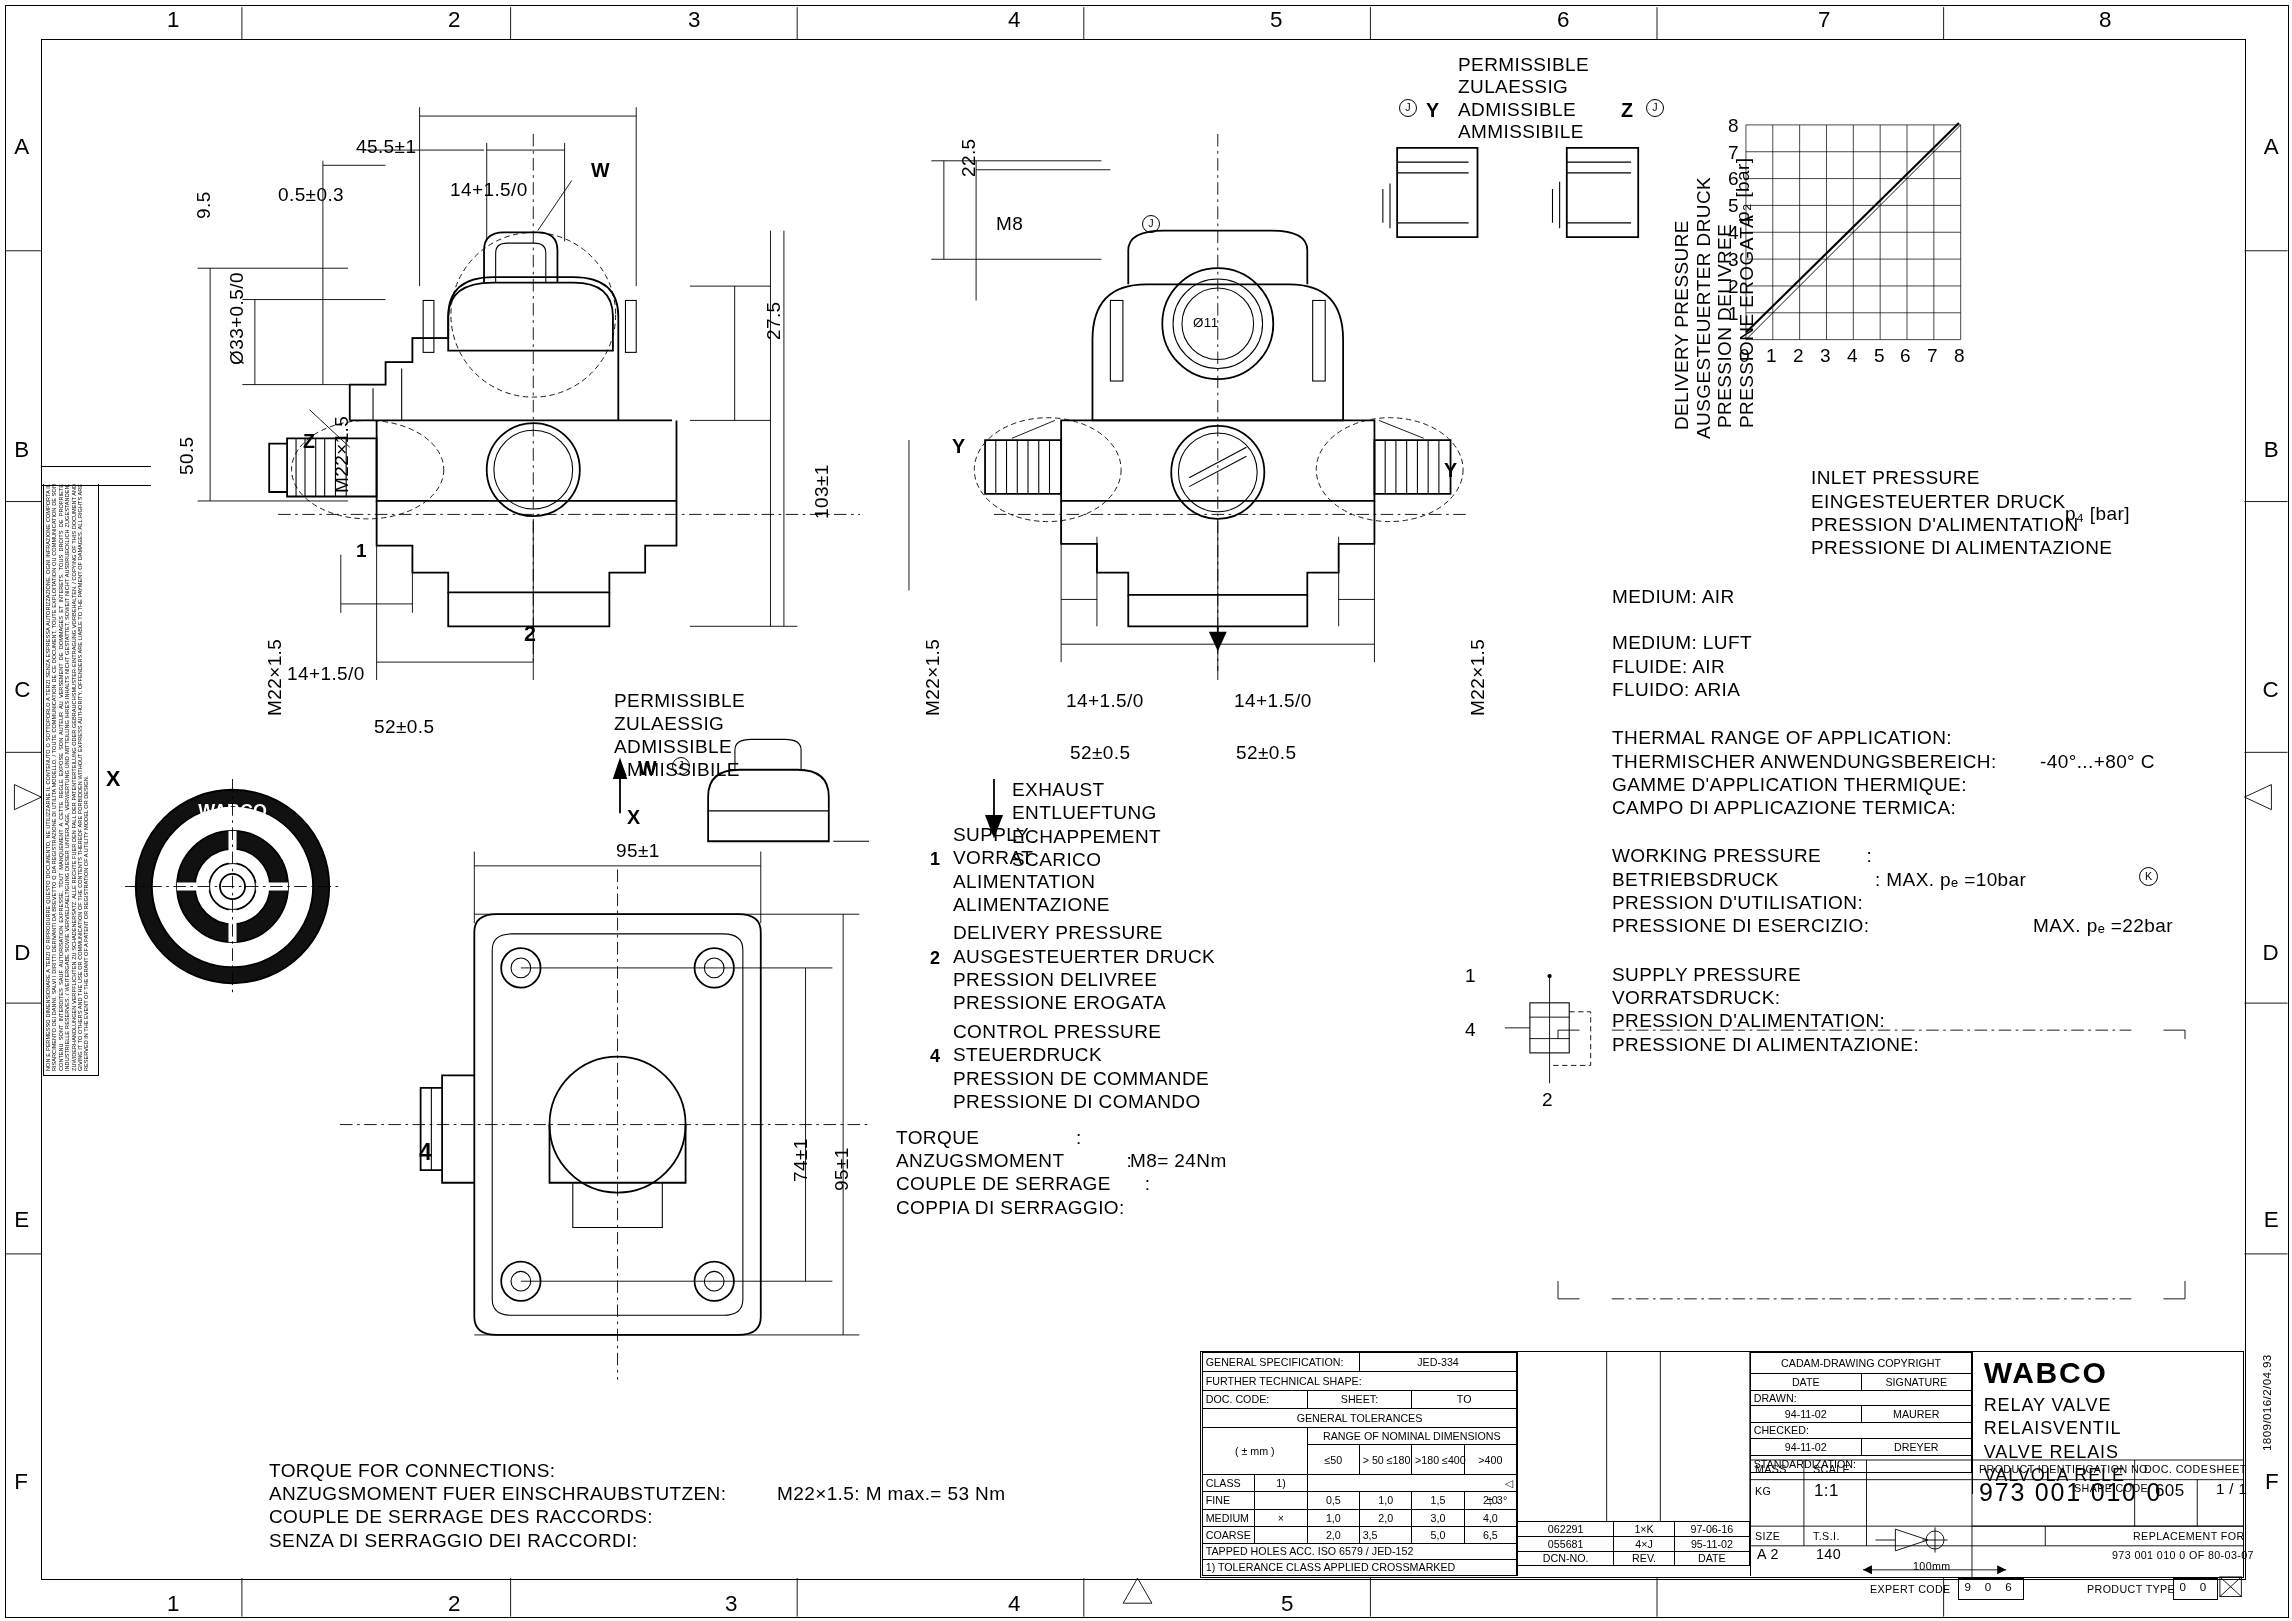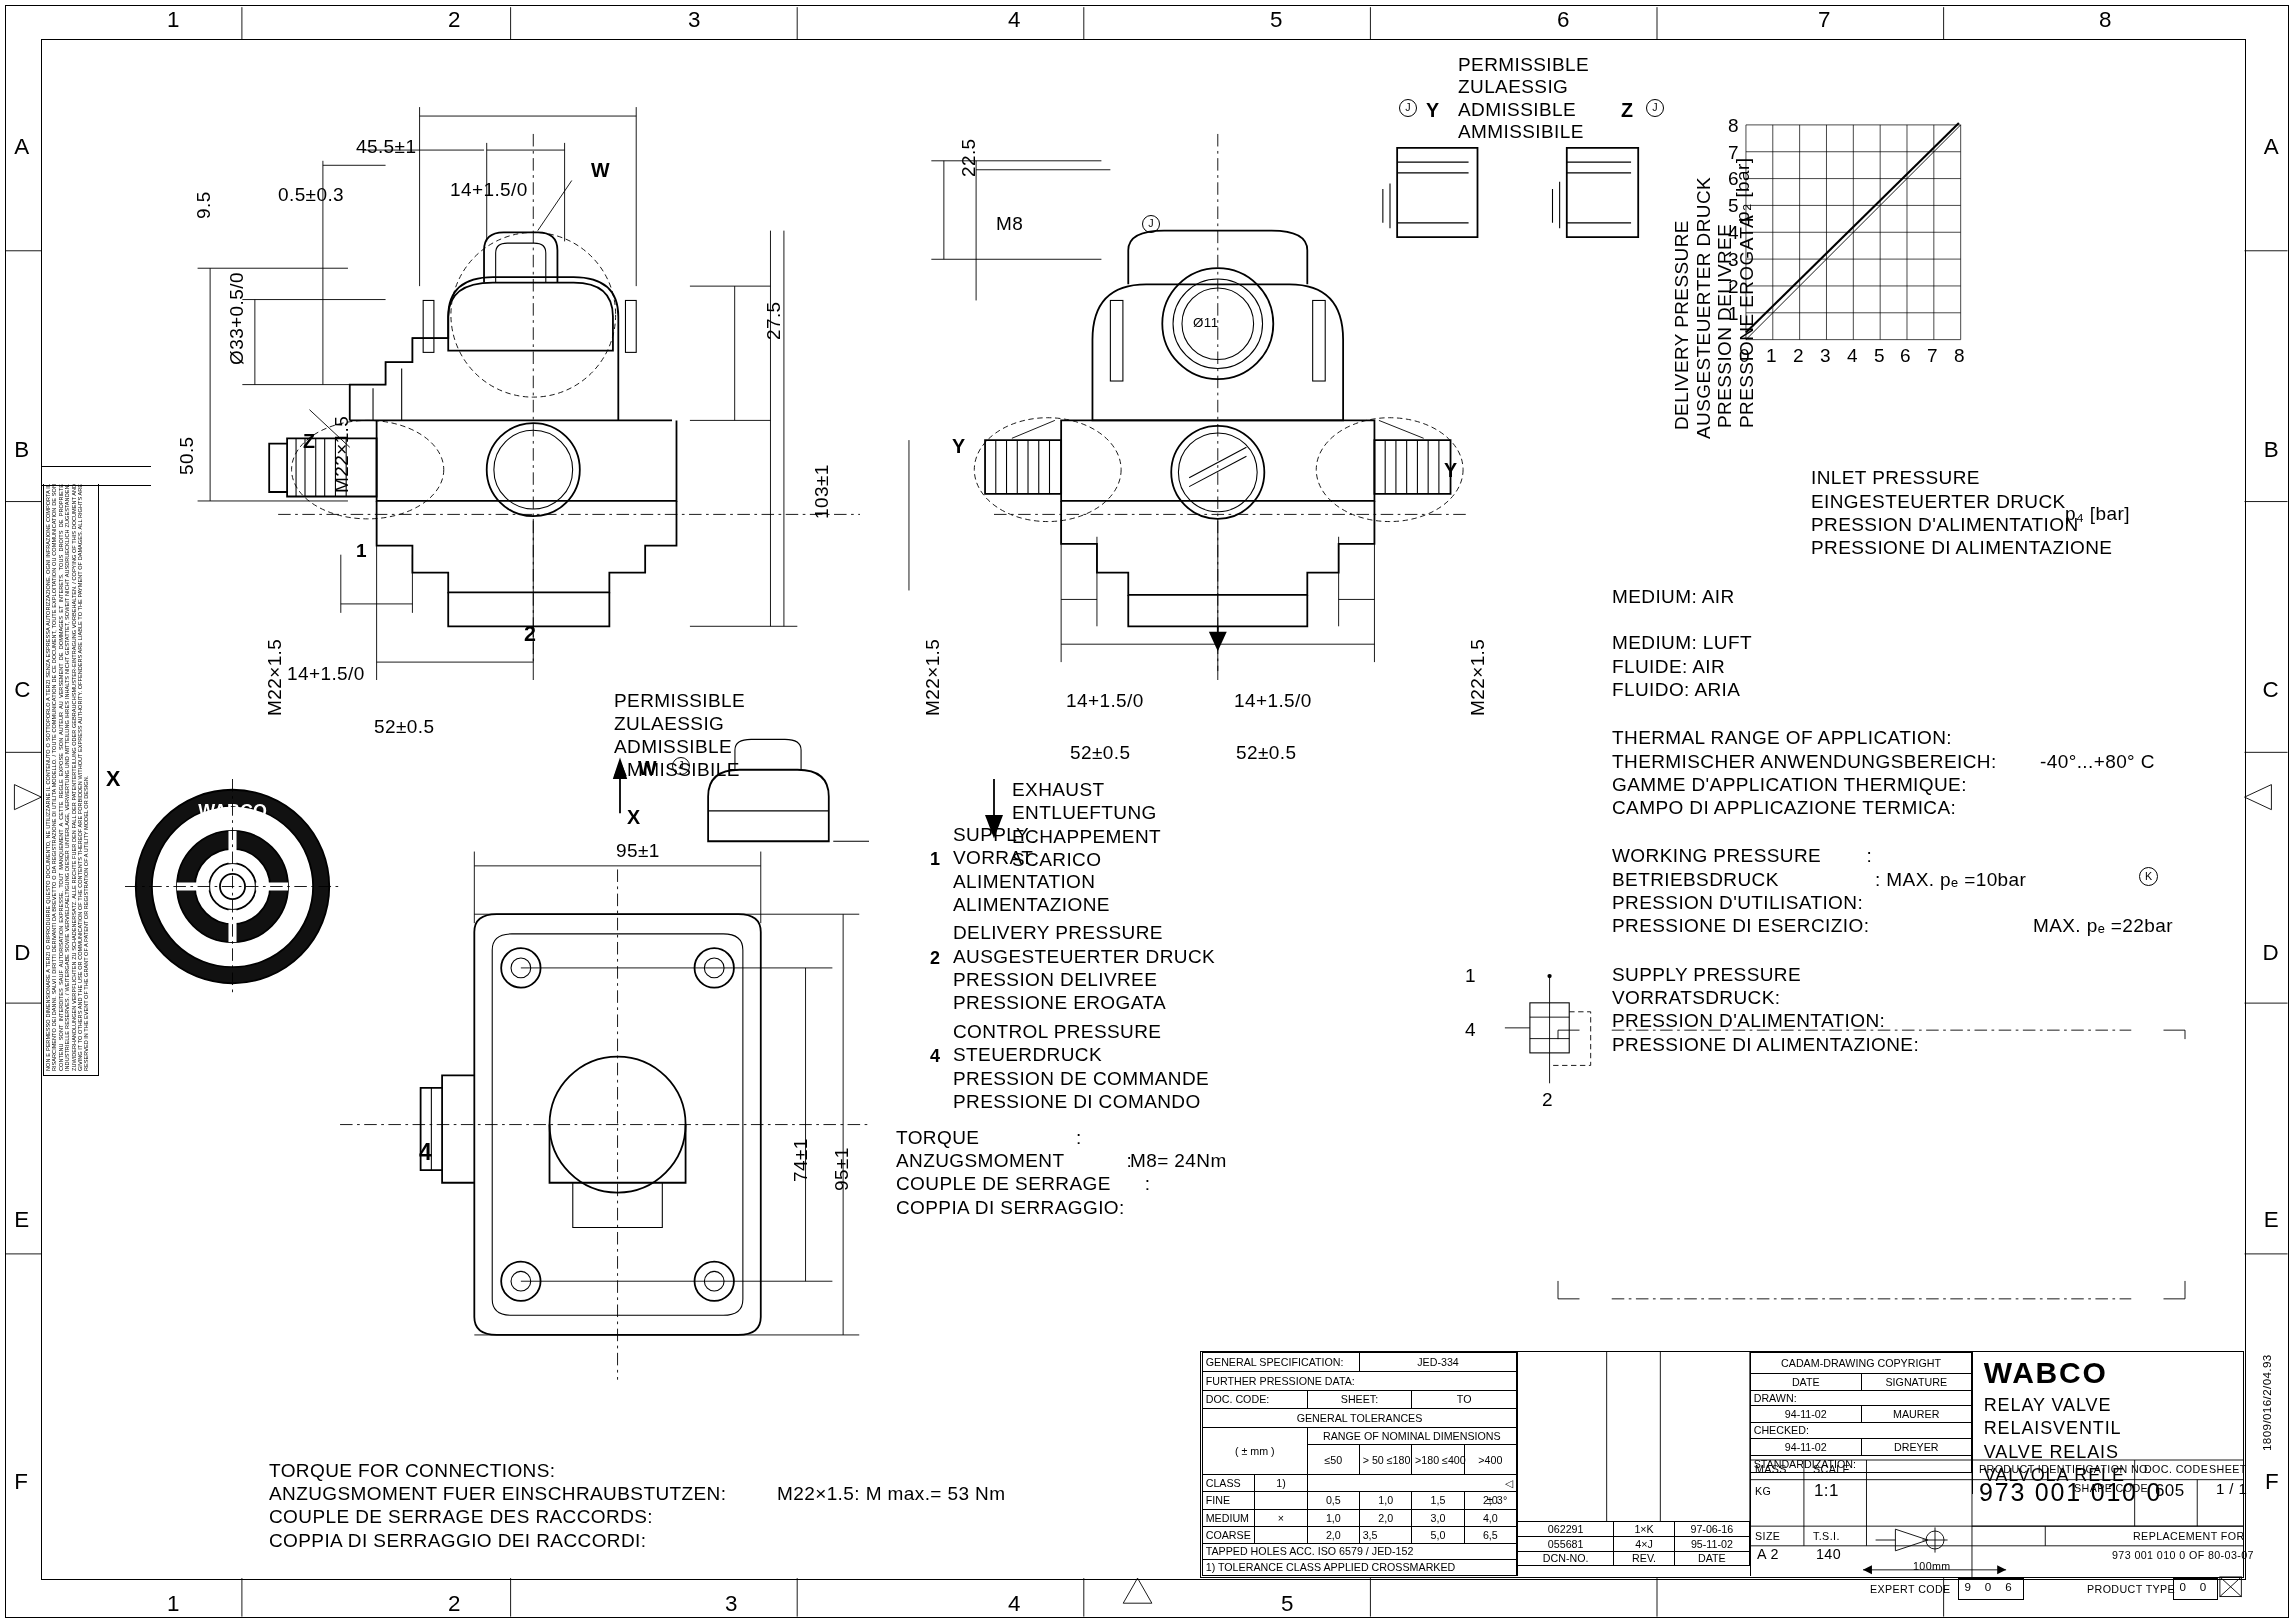--- a/index.html
+++ b/index.html
@@ -514,34 +514,34 @@
     </g>
   </svg>
   <div class="txt dim" style="left:616px;top:840px">95±1</div>
   <div class="txt dim" style="left:790px;top:1182px;transform:rotate(-90deg);transform-origin:0 0">74±1</div>
   <div class="txt dim" style="left:831px;top:1191px;transform:rotate(-90deg);transform-origin:0 0">95±1</div>
   <div class="txt lbl-b" style="left:419px;top:1139px;font-size:23px">4</div>
 
   <div class="txt lbl" style="left:269px;top:1460px">TORQUE FOR CONNECTIONS:</div>
   <div class="txt lbl" style="left:269px;top:1483px">ANZUGSMOMENT FUER EINSCHRAUBSTUTZEN:</div>
   <div class="txt lbl" style="left:269px;top:1506px">COUPLE DE SERRAGE DES RACCORDS:</div>
-  <div class="txt lbl" style="left:269px;top:1530px">COPPIA DI SERRAGGIO DEI RACCORDI:</div>
+  <div class="txt lbl" style="left:269px;top:1530px">SENZA DI SERRAGGIO DEI RACCORDI:</div>
   <div class="txt lbl" style="left:777px;top:1483px">M22×1.5: M max.= 53 Nm</div>
 
   <div class="tb" style="left:1200px;top:1351px;width:1044px;height:227px;"></div>
 
   <div class="abs" style="left:1202px;top:1352px;width:315px;height:224px;">
     <table class="tbl" style="width:315px;height:224px;table-layout:fixed;">
       <tbody>
           <tr>
         <td colspan="3" style="height:16px;"><span>GENERAL SPECIFICATION:</span></td>
         <td colspan="3" style="text-align:center;"><span>JED-334</span></td>
       </tr>
       <tr>
-            <td colspan="6" style="height:16px;"><span>FURTHER PRESSIONE DATA:</span></td>
+            <td colspan="6" style="height:16px;"><span>FURTHER TECHNICAL SHAPE:</span></td>
           </tr>
       <tr>
         <td colspan="2" style="height:16px;"><span>DOC. CODE:</span></td>
         <td colspan="2" style="text-align:center;"><span>SHEET:</span></td>
         <td colspan="2" style="text-align:center;"><span>TO</span></td>
       </tr>
       <tr>
             <td colspan="6" style="height:16px;text-align:center;"><span>GENERAL TOLERANCES</span></td>
           </tr>
       <tr>

